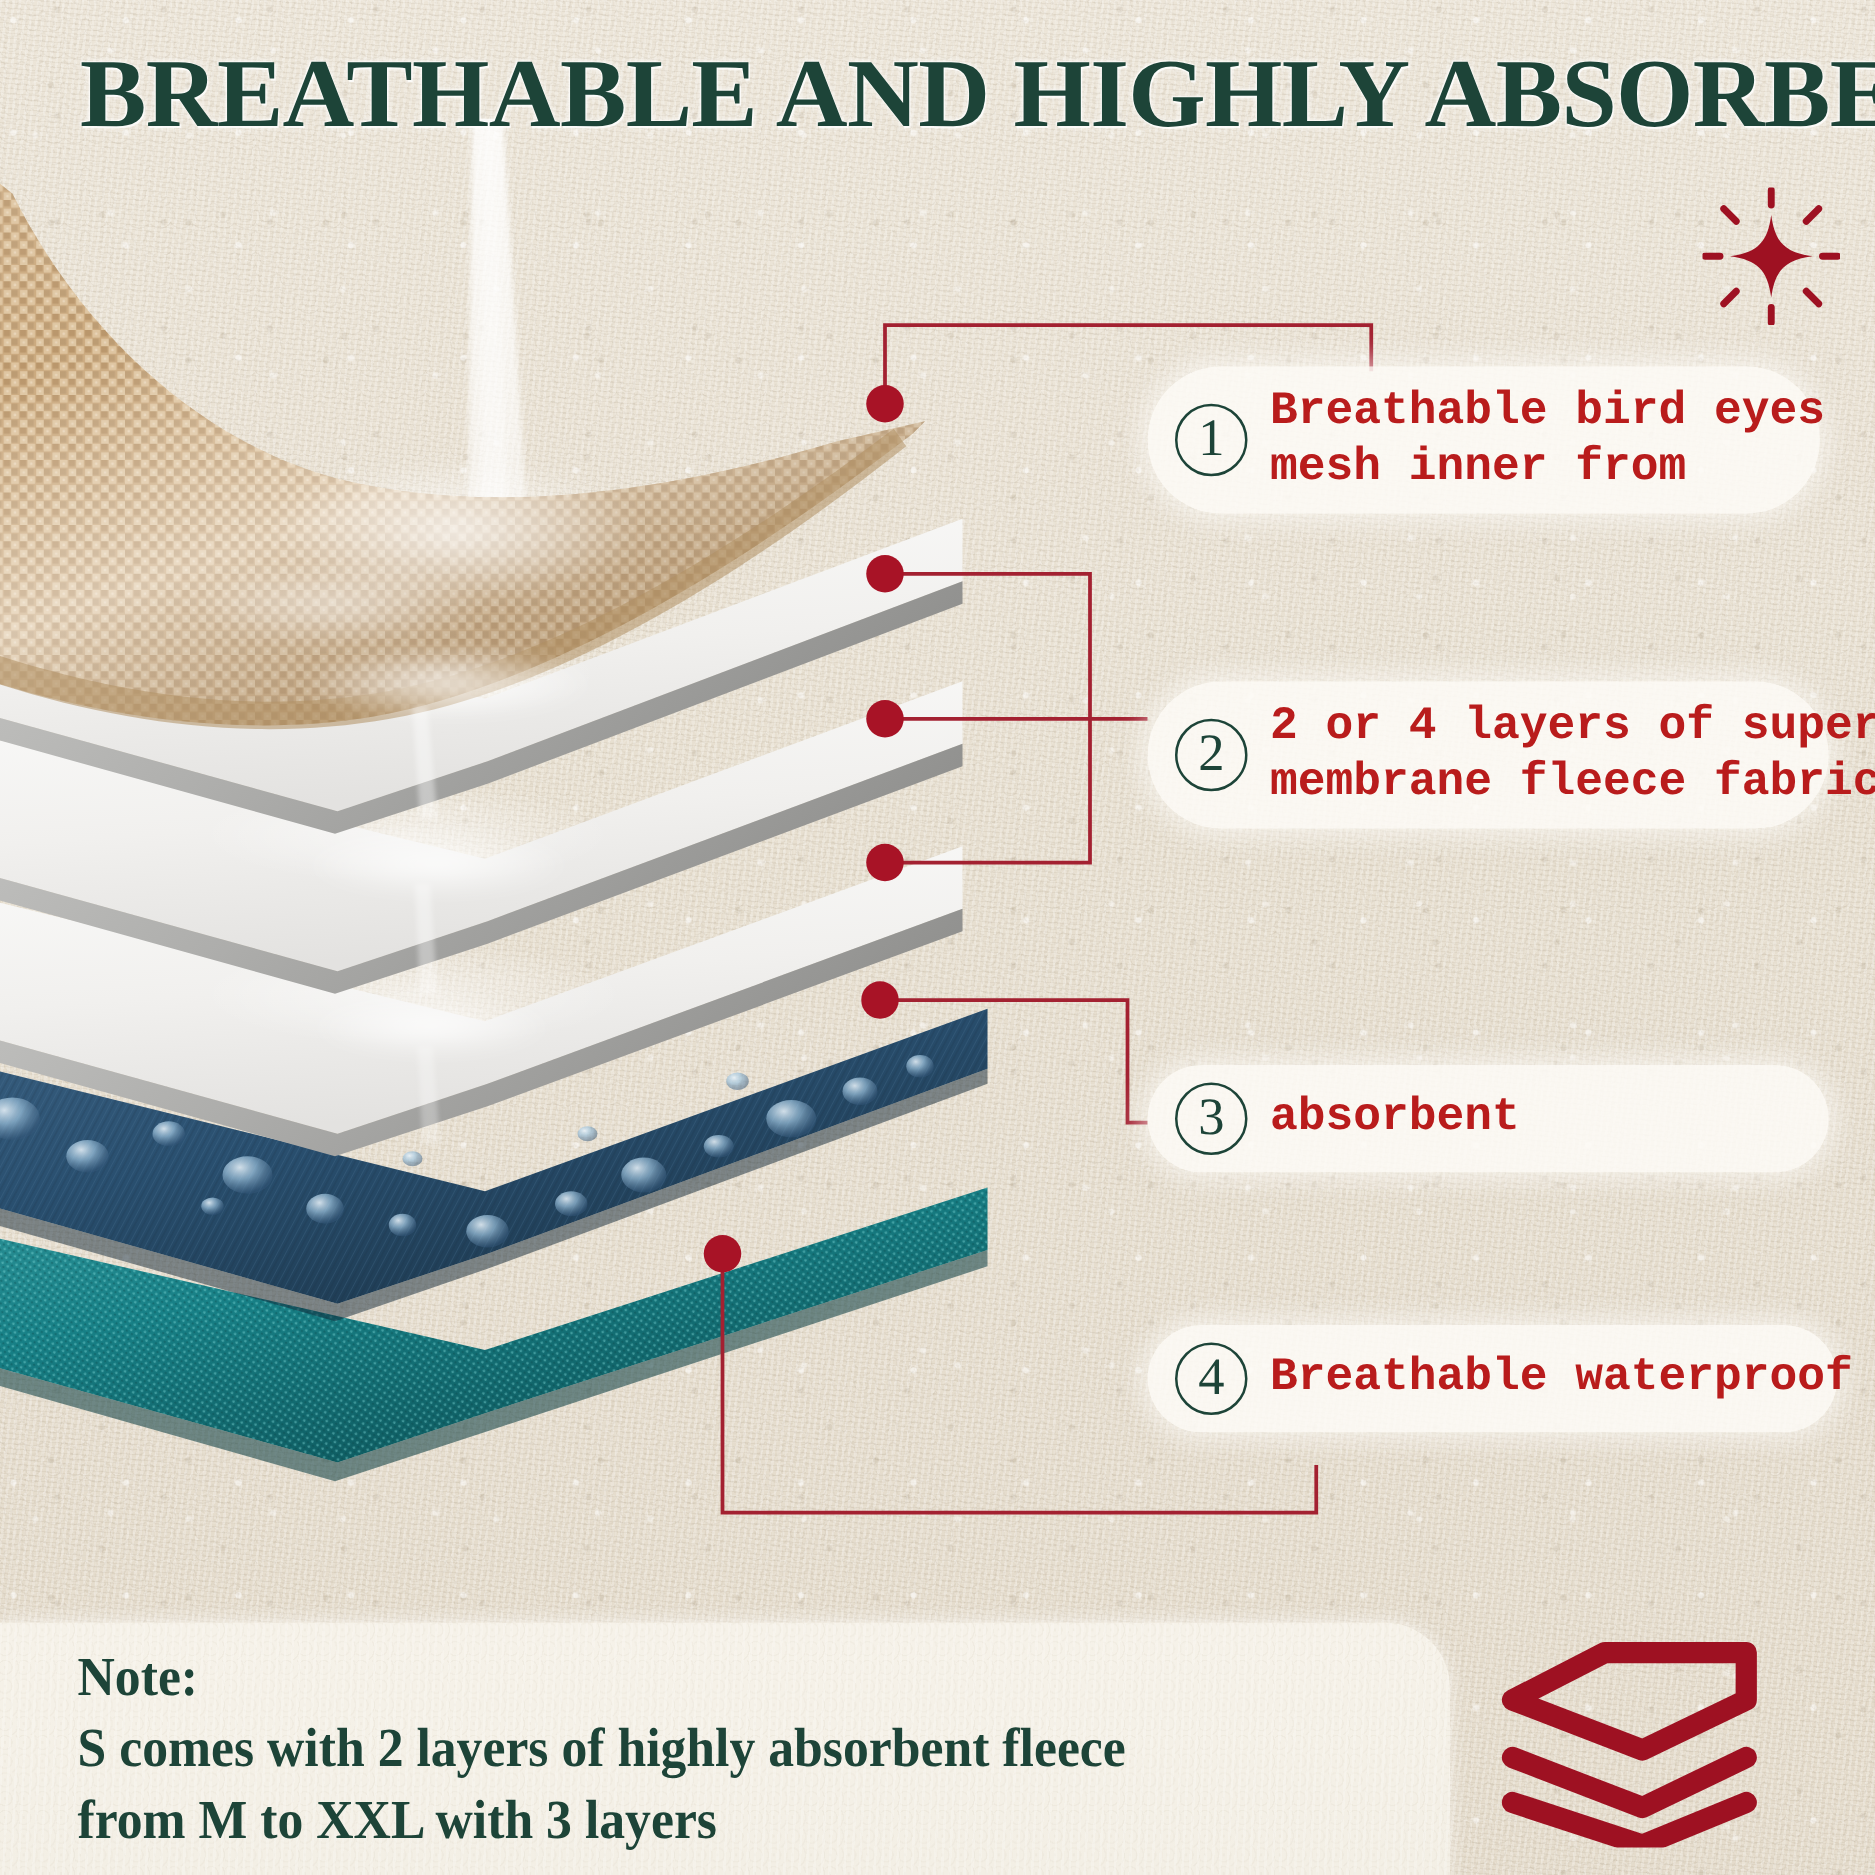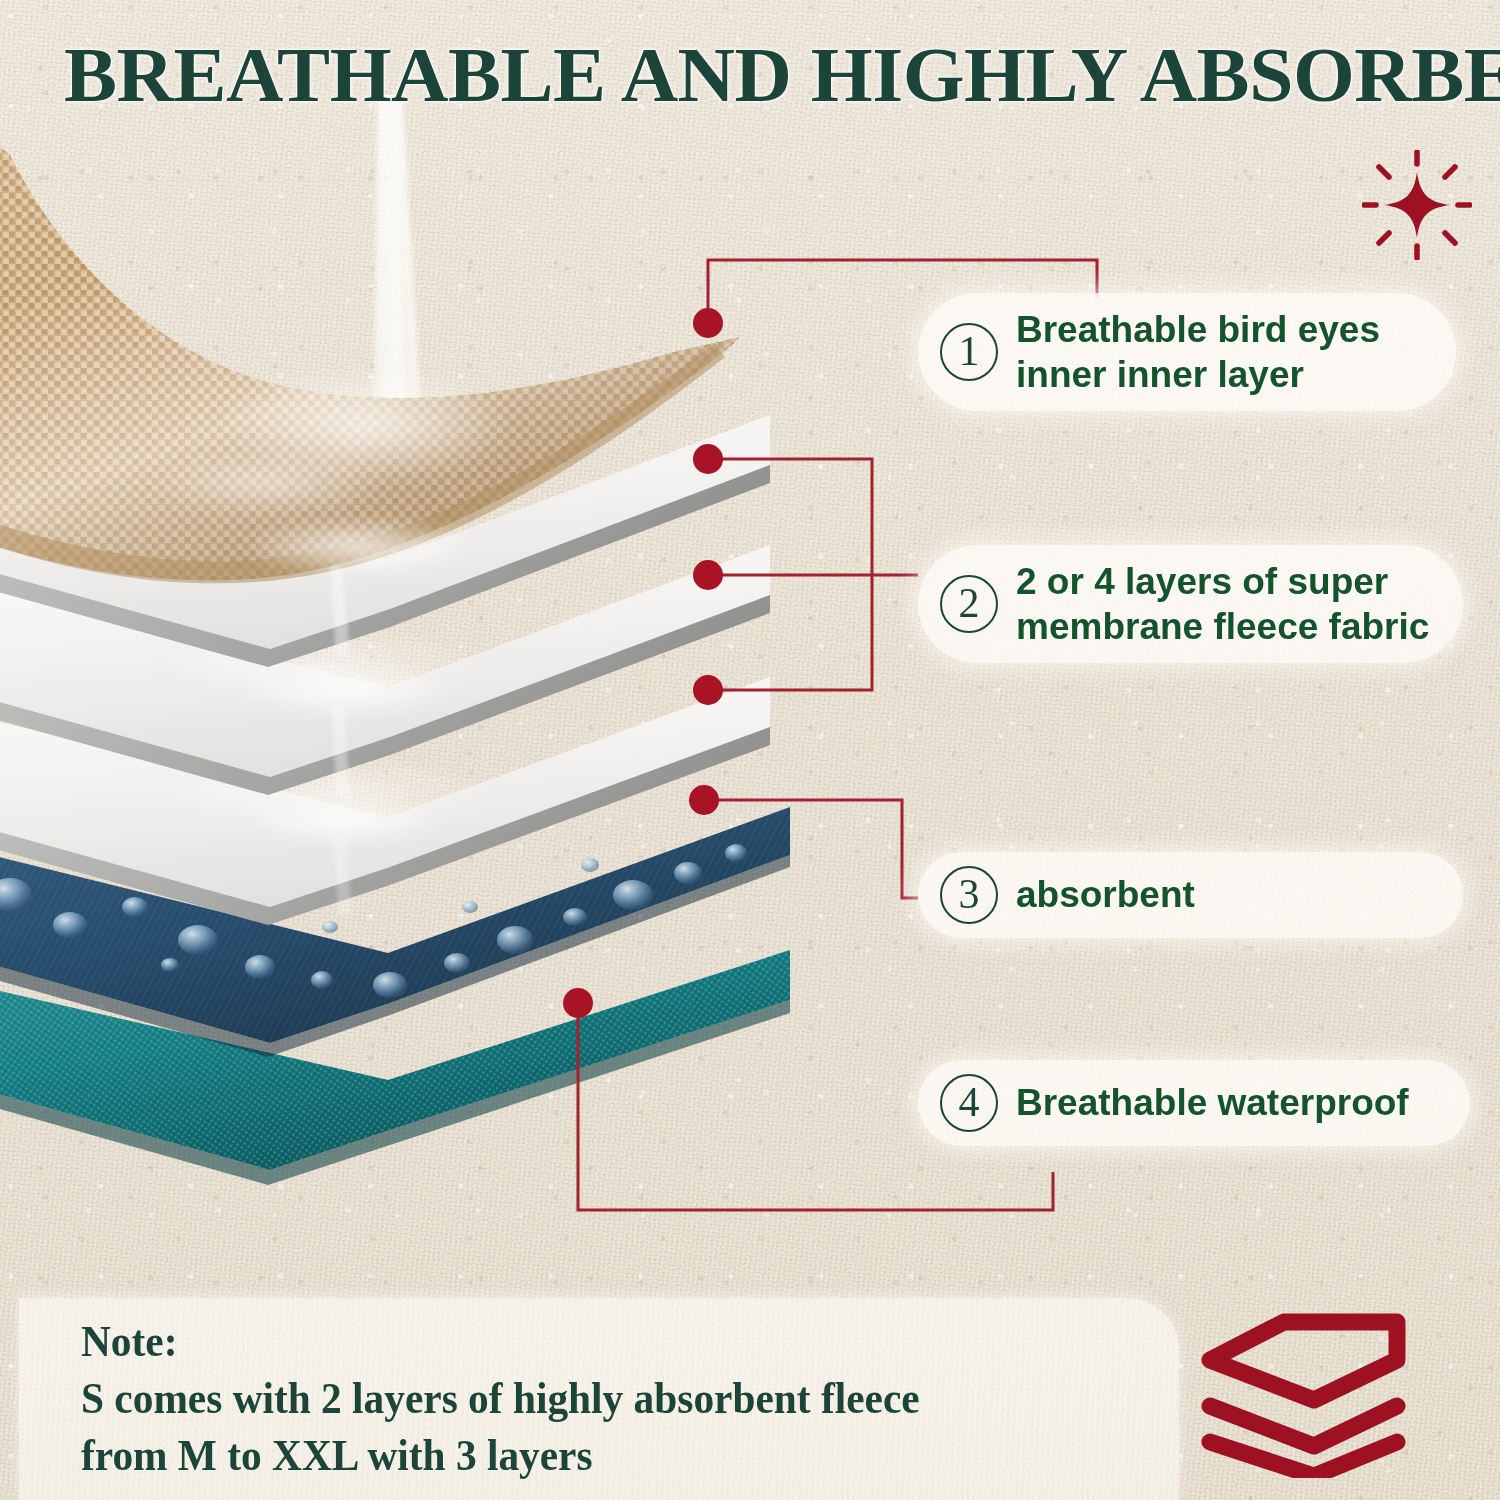--- a/index.html
+++ b/index.html
@@ -84,40 +84,39 @@
     width:58px;height:58px;border-radius:50%;
     border:2.5px solid #1d4438;
     color:#1d4438;
     display:flex;align-items:center;justify-content:center;
     font-family:"Liberation Serif", serif;
     font-weight:400;font-size:42px;line-height:1;
     margin-right:18px;
     padding-bottom:3px;box-sizing:border-box;
   }
   .pill .txt{
-    color:#14532d;
-    font-family:Liberation Sans, sans-serif;
+    color:#b91c1c;
+    font-family:Liberation Mono, monospace;
     font-weight:700;
     font-size:37px;
     line-height:1.22;
   }
   .pill .txt span{display:block;white-space:nowrap;}
 
   #pill-1{left:918px;top:293px;width:538px;}
   #pill-2{left:918px;top:545px;width:545px;}
   #pill-3{left:918px;top:852px;width:545px;}
   #pill-4{left:918px;top:1060px;width:552px;}
 
   
   .note-panel{
     position:absolute;left:0;top:1298px;width:1160px;height:202px;
     background:linear-gradient(180deg,#f6f2e9 0%,#f3efe5 100%);
     border-top-right-radius:52px;
     box-shadow:0 -2px 14px rgba(255,255,255,.5);
-    margin-left:19px;
   }
   .note-panel .note-texture{
     position:absolute;inset:0;border-top-right-radius:52px;opacity:.45;
     background-image:
       repeating-linear-gradient(93deg, rgba(255,255,255,.45) 0 2px, rgba(0,0,0,0) 2px 6px),
       repeating-radial-gradient(circle at 4px 6px, rgba(190,178,156,.22) 0 1px, rgba(0,0,0,0) 1px 5px);
     background-size:auto, 15px 15px;
   }
   .note-text{
     position:absolute;left:62px;top:16px;
@@ -393,21 +392,21 @@
       <circle cx="578" cy="1003" r="15"></circle>
     </g>
   </svg>
 
   <div class="title">BREATHABLE AND HIGHLY ABSORBENT</div>
 
   <div class="pill" id="pill-1">
     <div class="num">1</div>
     <div class="txt">
       <span>Breathable bird eyes</span>
-      <span>inner inner layer</span>
+      <span>mesh inner from</span>
     </div>
   </div>
 
   <div class="pill" id="pill-2">
     <div class="num">2</div>
     <div class="txt">
       <span>2 or 4 layers of super</span>
       <span>membrane fleece fabric</span>
     </div>
   </div>

